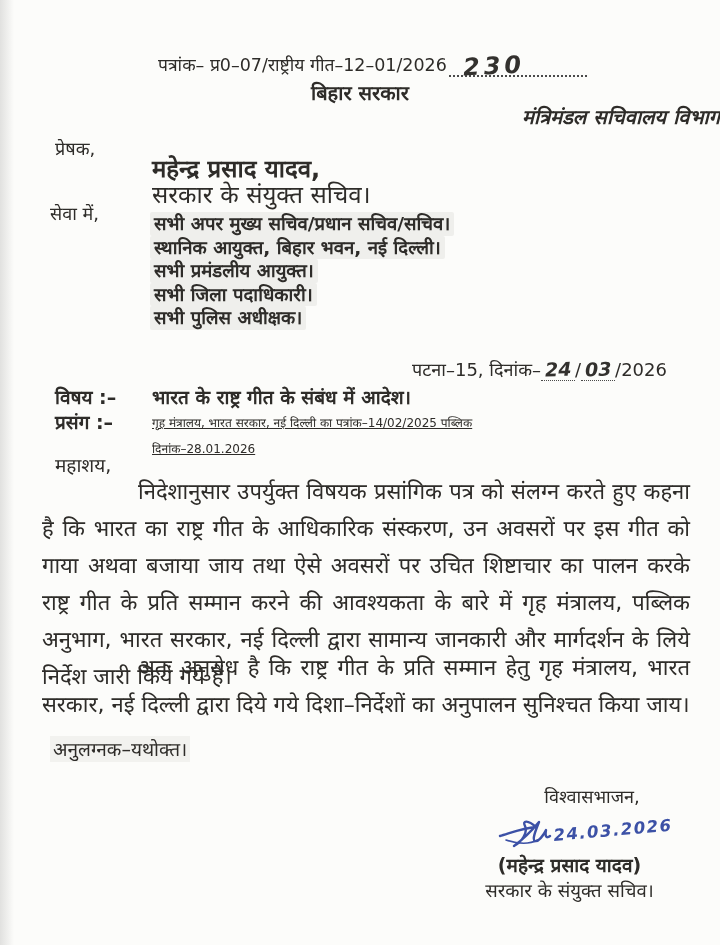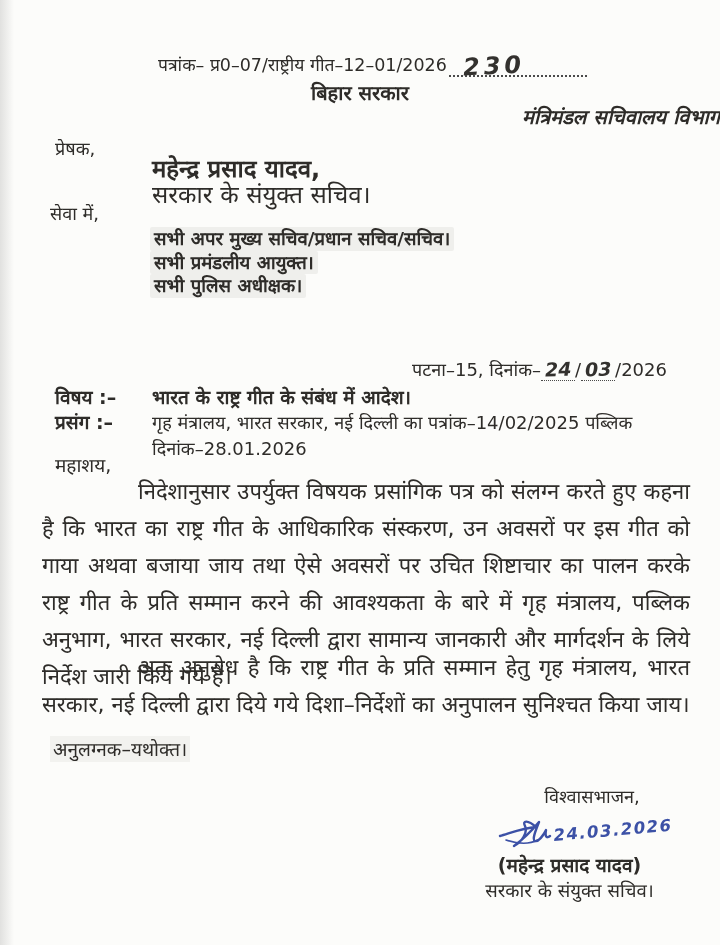--- a/index.html
+++ b/index.html
@@ -32,38 +32,38 @@
   }
 
   .govt{top:79px;left:0;width:100%;text-align:center;font-weight:700;font-size:20px;}
   .dept{top:103px;left:0;width:100%;text-align:right;font-weight:700;font-style:italic;font-size:20px;}
 
   .from-label{top:136px;left:55px;font-size:18px;}
   .sender{top:156px;left:152px;font-size:24px;line-height:26px;}
   .sender-name{font-weight:700;}
   .to-label{top:201px;left:50px;font-size:18px;}
 
-  .recipients{top:227px;left:150px;font-size:18.5px;font-weight:600;line-height:23.6px;}
+  .recipients{top:212px;left:150px;font-size:18.5px;font-weight:600;line-height:23.6px;}
   .recipients .r-line{
     width:-moz-fit-content;width:fit-content;
     background:rgba(110,110,105,.09);
     padding:0 4px;border-radius:2px;
   }
 
   .place-date{top:357px;left:412px;font-size:18px;white-space:nowrap;}
   .d-slot{
     display:inline-block;min-width:34px;text-align:center;
     border-bottom:1.5px dotted #4a4a4a;
   }
   .hand-sm{font-size:19px;display:inline-block;transform:rotate(-2deg);}
 
   .subj-label{top:384px;left:55px;font-size:19px;font-weight:700;text-align:center;}
   .subj-text{top:384px;left:152px;font-size:19px;font-weight:700;}
   .prasang-label{top:409px;left:55px;font-size:19px;font-weight:600;}
-  .prasang-text{top:410px;left:152px;font-size:18px;line-height:26px;width:540px;}
+  .prasang-text{top:410px;left:152px;font-size:12px;line-height:26px;width:540px;text-decoration:underline;}
 
   .salutation{top:452px;left:55px;font-size:19px;}
 
   .para{left:42px;width:648px;font-size:22px;line-height:37px;text-align:justify;}
   .para1{top:473px;text-indent:96px;}
   .para2{top:649px;text-indent:96px;}
 
   .enclosure{top:736px;left:50px;font-size:19px;
     background:rgba(110,110,105,.07);width:-moz-fit-content;width:fit-content;padding:0 3px;}
 
@@ -88,21 +88,23 @@
 
   <div class="abs from-label">प्रेषक,</div>
   <div class="abs sender">
     <div class="sender-name">महेन्द्र प्रसाद यादव,</div>
     <div>सरकार के संयुक्त सचिव।</div>
   </div>
 
   <div class="abs to-label">सेवा में,</div>
   <div class="abs recipients">
     <div class="r-line">सभी अपर मुख्य सचिव/प्रधान सचिव/सचिव।</div>
+    <div class="r-line">स्थानिक आयुक्त, बिहार भवन, नई दिल्ली।</div>
     <div class="r-line">सभी प्रमंडलीय आयुक्त।</div>
+    <div class="r-line">सभी जिला पदाधिकारी।</div>
     <div class="r-line">सभी पुलिस अधीक्षक।</div>
   </div>
 
   <div class="abs place-date">
     <span>पटना–15, दिनांक–</span><span class="d-slot"><span class="hand hand-sm">24</span></span><span>/</span><span class="d-slot"><span class="hand hand-sm">03</span></span><span>/2026</span>
   </div>
 
   <div class="abs subj-label">विषय :–</div>
   <div class="abs subj-text">भारत के राष्ट्र गीत के संबंध में आदेश।</div>
 

